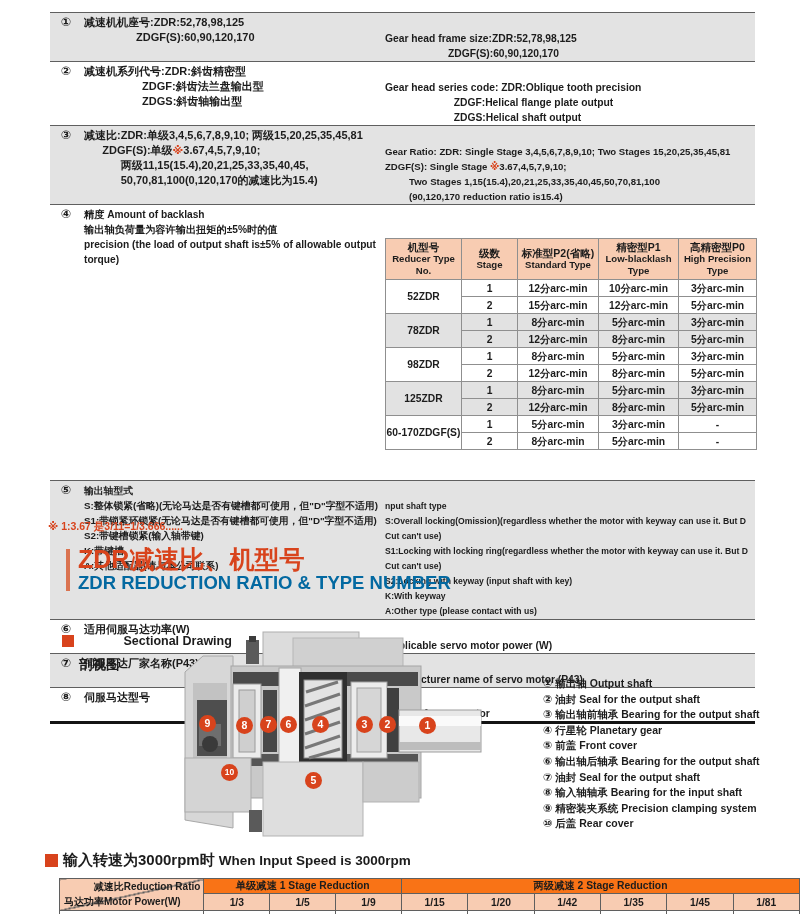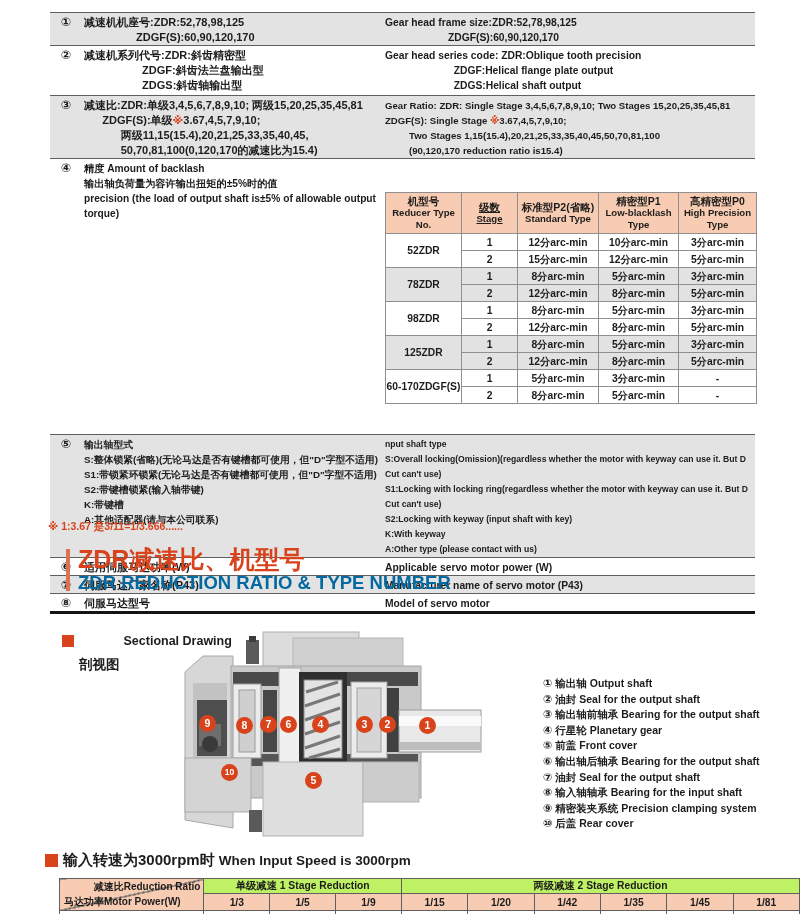--- a/index.html
+++ b/index.html
@@ -7,40 +7,40 @@
     font-family:"Liberation Sans","DejaVu Sans",sans-serif; color:#1c1c1c; }
   .abs { position:absolute; }
 
   
   .spec { left:50px; top:12px; width:705px; border-top:1px solid #5f5f5f; }
   .spec-row { display:flex; border-bottom:1px solid #5f5f5f; padding:1px 0 0 0; }
   .spec-row.gray { background:#e3e3e3; }
   .spec-row.last { border-bottom:3px solid #141414; }
   .cell-num { width:34px; padding-left:11px; font-size:12px; font-weight:bold; padding-top:1px; }
   .cell-zh { width:301px; font-size:11px; font-weight:bold; white-space:pre-wrap; line-height:15px; padding-top:1px; }
-  .cell-en { width:370px; font-size:10.3px; font-weight:bold; white-space:pre-wrap; line-height:15px; padding-top:1px; }
+  .cell-en { width:370px; font-size:10.3px; font-weight:bold; white-space:pre-wrap; line-height:15px; padding-top:17px; }
   .r1 { min-height:31px; } .r2 { min-height:50px; } .r3 { min-height:62px; }
   .r4 { min-height:213px; } .r5 { min-height:92px; }
   .r6 { min-height:17px; } .r7 { min-height:17px; } .r8 { min-height:16px; }
   .r3 .cell-en { font-size:9.6px; }
   .r4 .cell-zh { font-size:10.2px; }
   .r5 .cell-zh { font-size:9.8px; }
   .r5 .cell-en { font-size:8.6px; line-height:15px; }
   .star { color:#d8431c; }
 
   
   .bl-wrap { padding:2px 0 0 0; }
   table { border-collapse:collapse; }
   .bl { width:371px; table-layout:fixed; }
   .bl th,.bl td { border:1px solid #8f8f8f; text-align:center; font-weight:bold; }
   .bl th { background:#f8ccb2; font-size:9.6px; line-height:12px; height:35px; padding:2px 1px; }
   .bl th .h-zh { font-size:10.5px; display:block; }
   .bl td { font-size:10.3px; height:17px; background:#fff; }
   .bl tr.g td { background:#e2e2e2; }
-  .c0{width:76px;} .c1{width:56px;text-decoration:underline;} .c2{width:81px;} .c3{width:80px;} .c4{width:78px;}
+  .c0{width:76px;} .c1{width:56px;} .c2{width:81px;} .c3{width:80px;} .c4{width:78px;}
 
   
   .note { left:48px; top:520px; font-size:10.5px; font-weight:bold; color:#d8431c; }
   .title-block { left:66px; top:546px; display:flex; }
   .title-bar { width:4px; height:42px; background:#da7350; margin-right:8px; margin-top:3px; }
   .title-zh { font-size:25px; font-weight:bold; color:#d8431c; line-height:27px; }
   .title-en { font-size:18.5px; font-weight:bold; color:#0369a1; line-height:20px; }
 
   
   .sec-head { display:flex; align-items:center; }
@@ -60,21 +60,21 @@
     color:#fff; font-size:10.5px; font-weight:bold; text-align:center; line-height:17px; }
   .badge.b10 { font-size:8.5px; }
 
   .legend { left:543px; top:676px; }
   .legend-item { font-size:10.5px; font-weight:bold; line-height:15.6px; white-space:nowrap; }
   .legend-item .ln { font-size:11px; margin-right:3px; }
 
   
   .speed { left:59px; top:878px; }
   .speed th,.speed td { border:1px solid #5f5f5f; font-weight:bold; text-align:center; }
-  .speed th { background:#bef264; font-size:10.3px; height:15px; padding:0 2px; }
+  .speed th { background:#f97316; font-size:10.3px; height:15px; padding:0 2px; }
   .speed td.ratio { background:#f8ccb2; font-size:10.3px; height:17px; width:76px; }
   .diag { width:175px; background:#f8ccb2; position:relative; padding:0;
     background-image:linear-gradient(to bottom right, rgba(0,0,0,0) calc(50% - 0.7px), #5f5f5f calc(50% - 0.7px), #5f5f5f calc(50% + 0.7px), rgba(0,0,0,0) calc(50% + 0.7px));margin-top:27px; }
   .diag .top-right { position:absolute; right:3px; top:1px; font-size:10px; font-weight:bold; }
   .diag .bot-left { position:absolute; left:4px; bottom:1px; font-size:10px; font-weight:bold; }
   .speed tr.partial td { height:5px; background:#fff; }
 </style>
 </head>
 <body>
 

